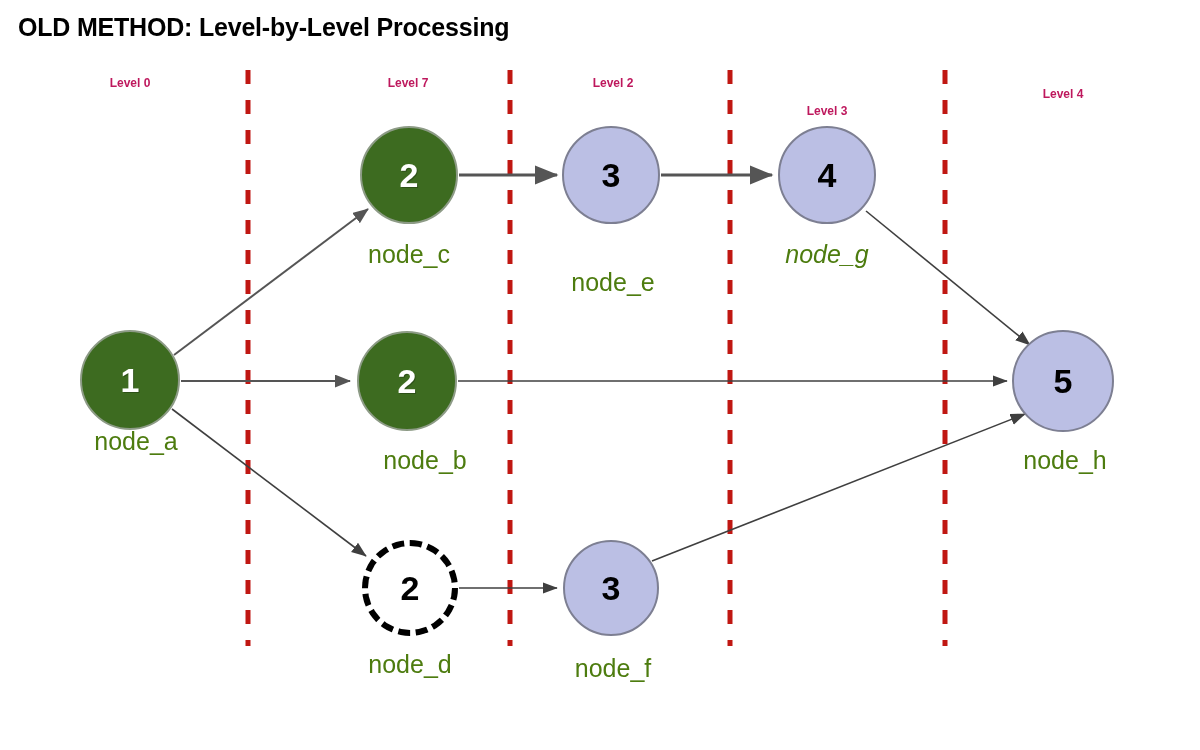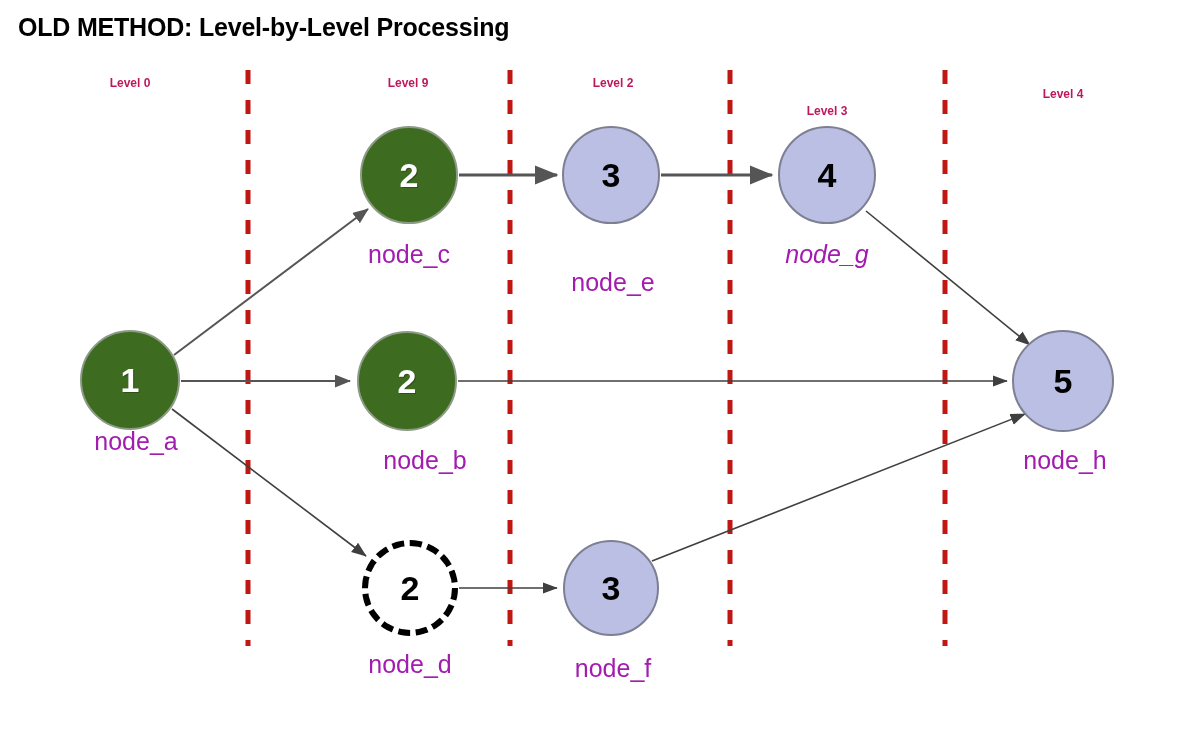--- a/index.html
+++ b/index.html
@@ -69,21 +69,21 @@
     color: #000000;
   }
   .node.dashed {
     background: #ffffff;
     border: 6px dashed #000000;
     color: #000000;
   }
   .node-label {
     position: absolute;
     font-size: 25px;
-    color: #a21caf;
+    color: #4d7c0f;
     transform: translateX(-50%);
     white-space: nowrap;
     text-align: center;
   }
 </style>
 </head>
 <body>
 
 <div id="stage">
 
@@ -112,21 +112,21 @@
         <line x1="661" y1="175" x2="772" y2="175" stroke="#555555" stroke-width="3" marker-end="url(#arrowThick)"></line>
         <line x1="459" y1="588" x2="557" y2="588" stroke="#3f3f3f" stroke-width="1.6" marker-end="url(#arrowThin)"></line>
         <line x1="866" y1="211" x2="1030" y2="345" stroke="#3f3f3f" stroke-width="1.6" marker-end="url(#arrowThin)"></line>
         <line x1="458" y1="381" x2="1007" y2="381" stroke="#3f3f3f" stroke-width="1.6" marker-end="url(#arrowThin)"></line>
         <line x1="652" y1="561" x2="1025" y2="414" stroke="#3f3f3f" stroke-width="1.6" marker-end="url(#arrowThin)"></line>
       </g>
   </svg>
 
   <div id="level-label-group">
       <div class="level-label" style="left: 130px;">Level 0</div>
-      <div class="level-label" style="left: 408px;">Level 9</div>
+      <div class="level-label" style="left: 408px;">Level 7</div>
       <div class="level-label" style="left: 613px;">Level 2</div>
       <div class="level-label" style="left: 827px; margin-top: 28px;">Level 3</div>
       <div class="level-label" style="left: 1063px; margin-top: 11px;">Level 4</div>
     </div>
   <div id="node-group">
       <div class="node green" style="left: 80px; top: 330px; width: 100px; height: 100px;">
         <span>1</span>
       </div>
       <div class="node-label" style="left: 130px; top: 427px; margin-left: 6px;">node_a</div>
       <div class="node green" style="left: 360px; top: 126px; width: 98px; height: 98px;">

